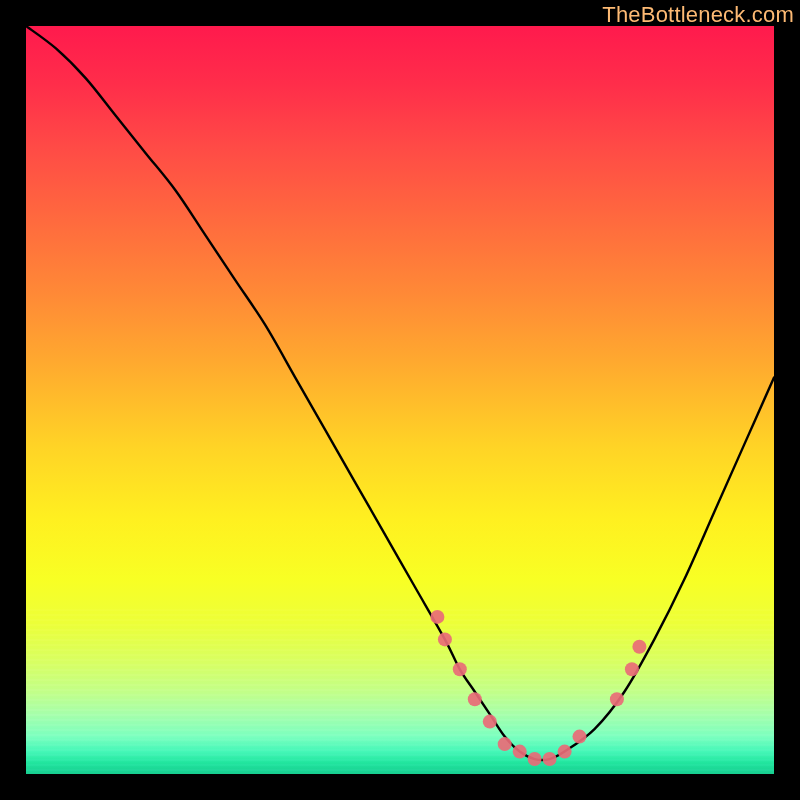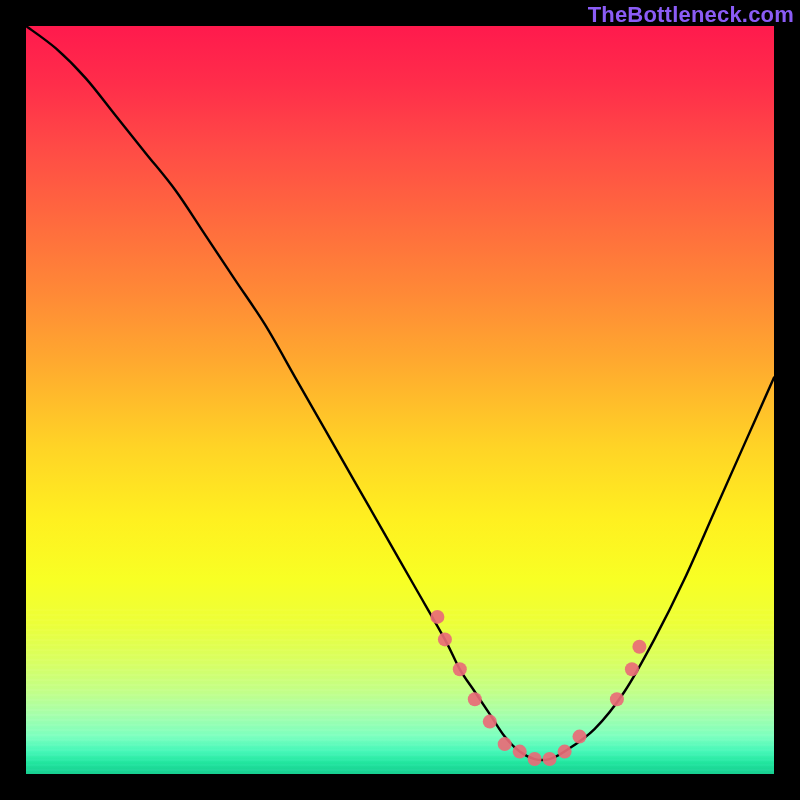--- a/index.html
+++ b/index.html
@@ -70,25 +70,24 @@
     opacity: 0.7;
   }
   svg.curve {
     position: absolute;
     inset: 0;
   }
   .watermark {
     position: absolute;
     top: 2px;
     right: 6px;
-    color: #8b5cf6;
+    color: #fdba74;
     font-size: 22px;
     letter-spacing: 0.2px;
     user-select: none;
-    font-weight: bold;
   }
 </style>
 </head>
 <body>
 
 <div class="frame">
 
   <div class="plot">
     <div class="gradient"></div>
     <div class="bands"></div>

